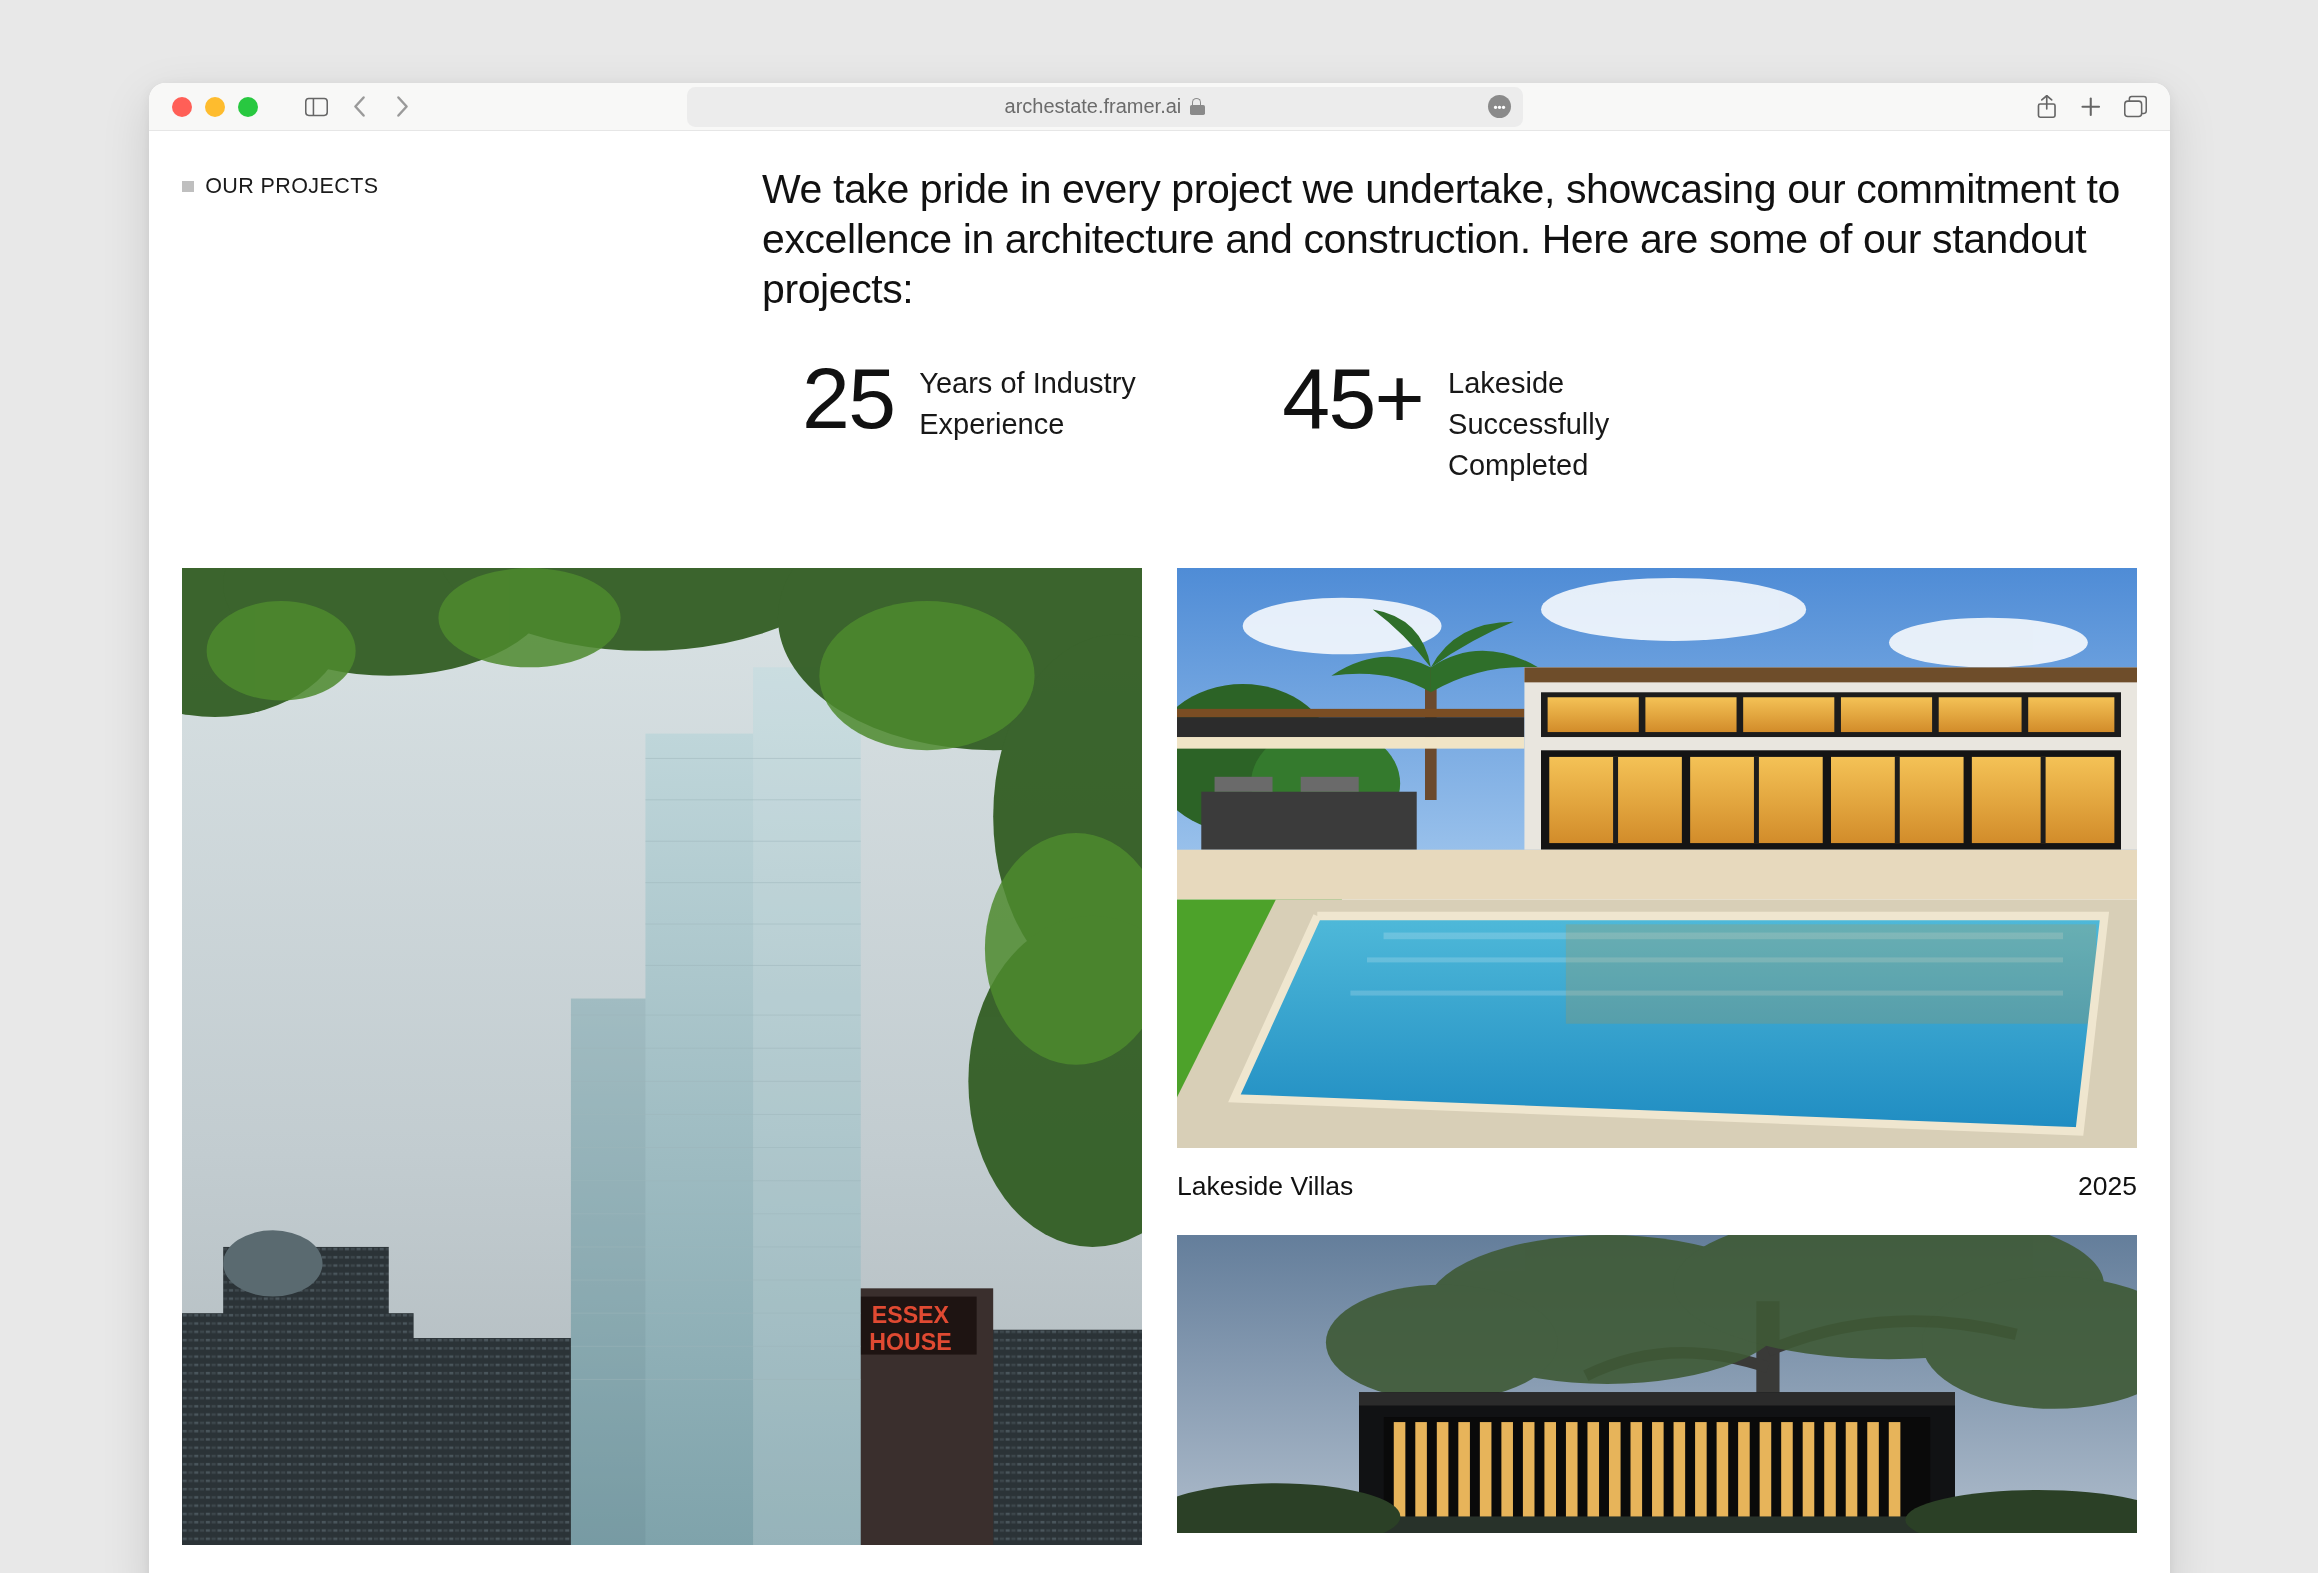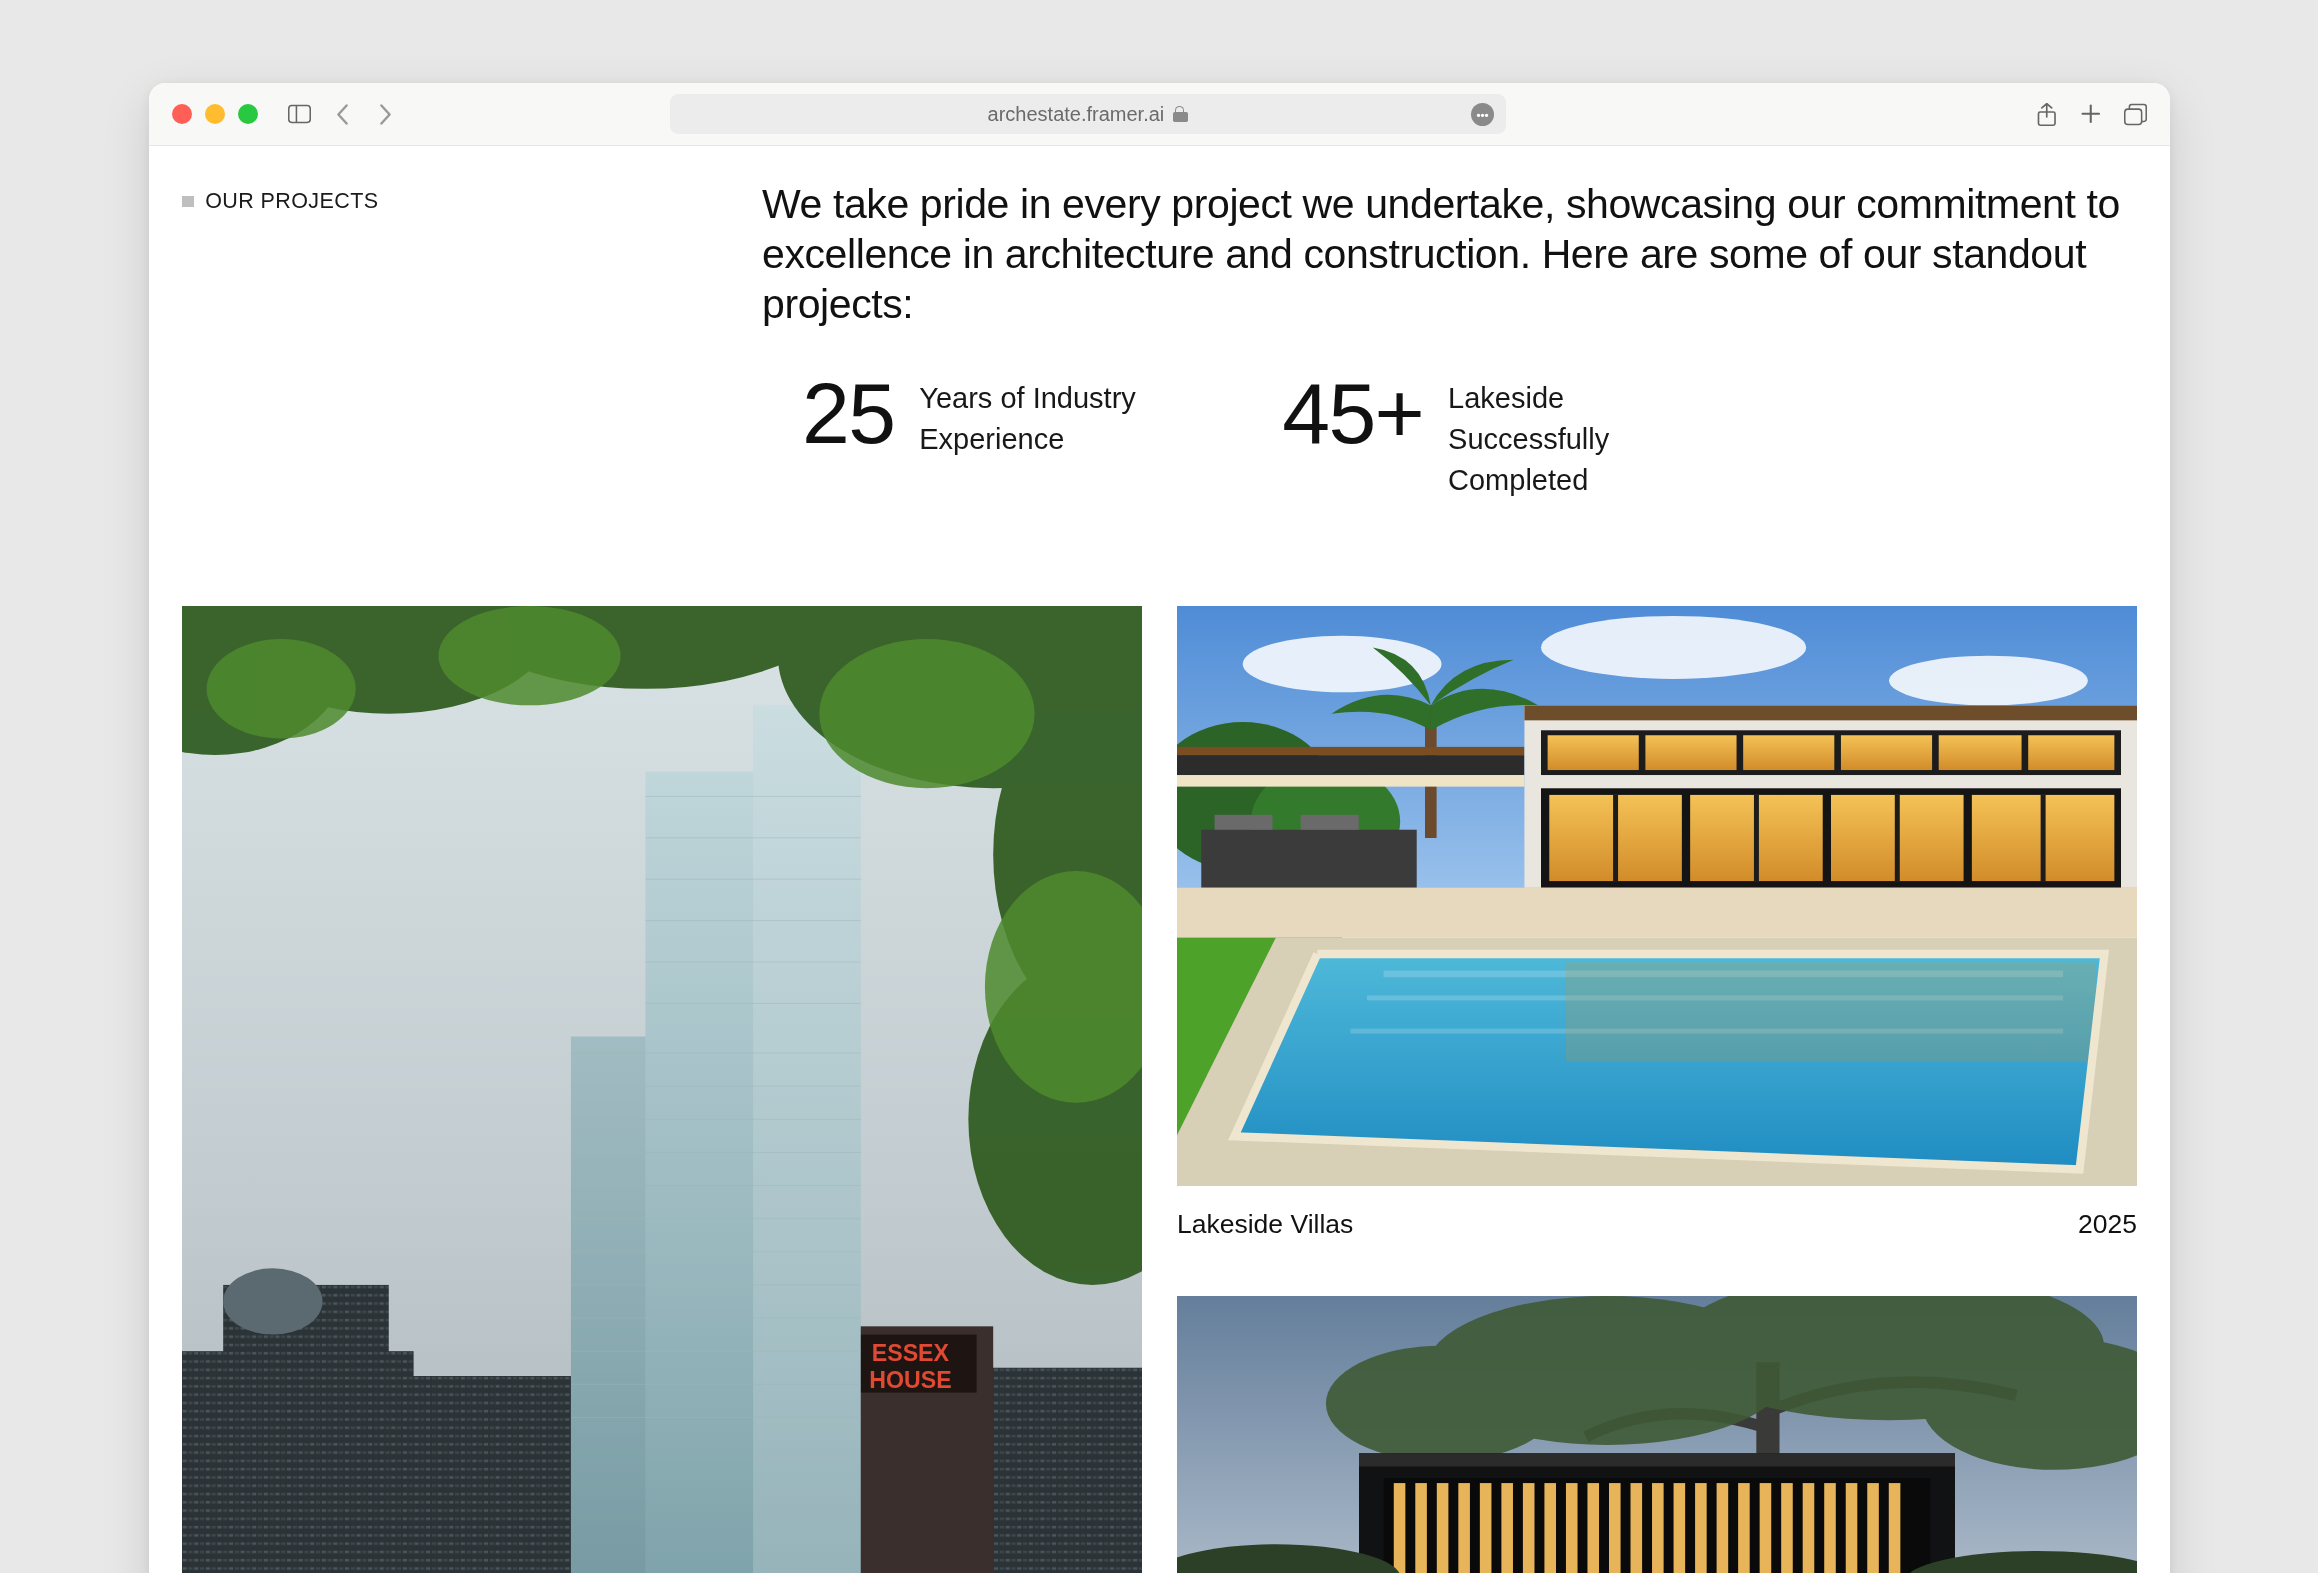--- a/index.html
+++ b/index.html
@@ -15,26 +15,26 @@
   padding-top: 83px;
 }
 .browser-window {
   width: 2021px;
   background: #fff;
   border-radius: 16.6px;
   box-shadow: 0 16.6px 50px rgba(0,0,0,0.12), 0 3.3px 13.2px rgba(0,0,0,0.06);
   overflow: hidden;
 }
 .browser-chrome {
-  height: 63px;
+  height: 48px;
   background: #f8f8f7;
   display: flex;
   align-items: center;
   padding: 0 23px;
-  gap: 15px;
+  gap: 32px;
   border-bottom: 0.8px solid #e6e6e6;
 }
 .traffic-lights { display: flex; gap: 13.2px; }
 .tl { width: 20px; height: 20px; border-radius: 50%; }
 .tl.red { background: #ff5f57; }
 .tl.yellow { background: #febc2e; }
 .tl.green { background: #28c840; }
 .toolbar-icons { display: flex; align-items: center; gap: 20px; margin-left: 15px; }
 .tb-icon { width: 23px; height: 23px; display: flex; align-items: center; justify-content: center; color: #9a9a9a; }
 .tb-icon.active { color: #666; }
@@ -103,21 +103,21 @@
 .stat-num { font-size: 86px; font-weight: 300; color: #111; line-height: 1; letter-spacing: -1.7px; margin-left: 40px; }
 .stat-lbl { font-size: 29px; color: #181818; line-height: 1.4; padding-top: 8.3px; max-width: 248px; }
 
 .gallery {
   display: grid;
   grid-template-columns: 1fr 1fr;
   gap: 35px;
   margin-top: 83px;
 }
 .col { display: flex; flex-direction: column; gap: 33px; }
-.card { display: flex; flex-direction: column; gap: 23px; margin-top: 23px; }
+.card { display: flex; flex-direction: column; gap: 23px; }
 .card-img {
   width: 100%;
   border-radius: 0;
   display: block;
 }
 .card-caption {
   display: flex;
   justify-content: space-between;
   font-size: 26.5px;
   color: #111;

